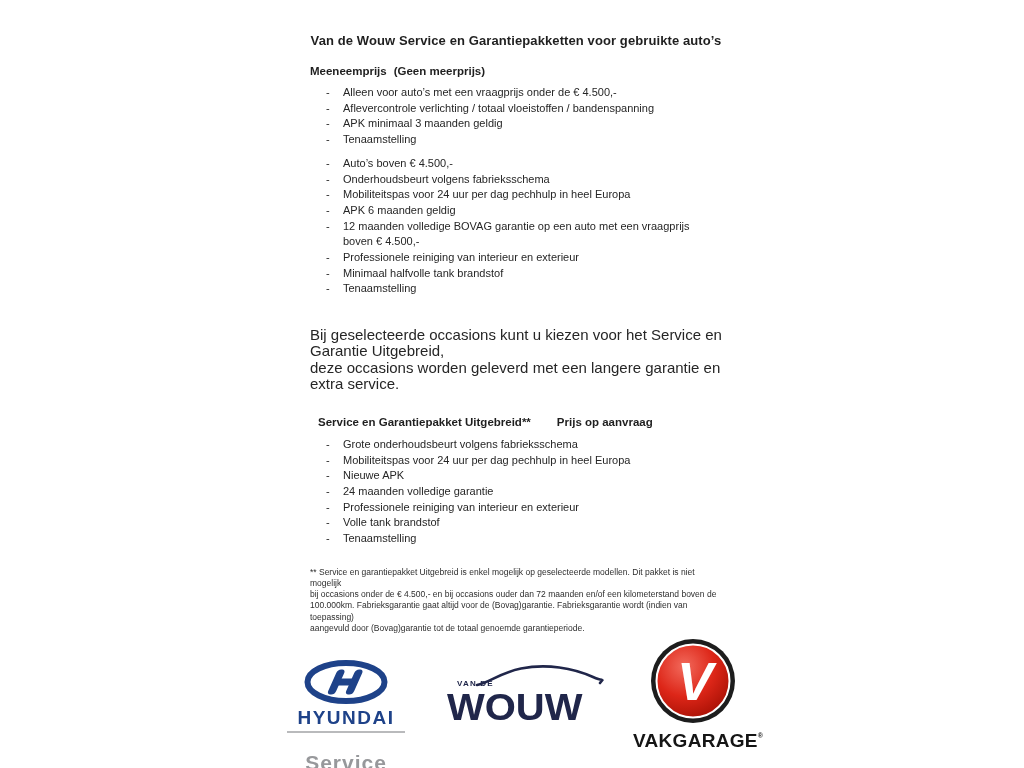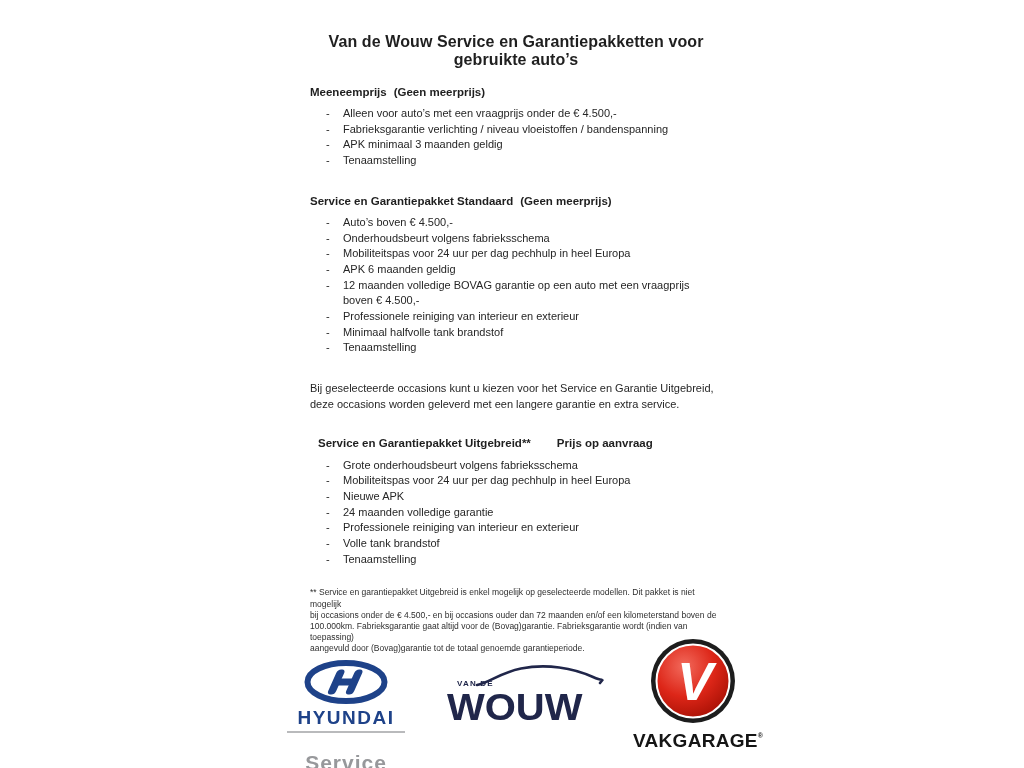--- a/index.html
+++ b/index.html
@@ -4,35 +4,35 @@
 <style>
   * { margin:0; padding:0; box-sizing:border-box; }
   html,body { width:1024px; height:768px; background:#ffffff; overflow:hidden; }
   body { font-family:"Liberation Sans", sans-serif; color:#262626; }
 
   .page { position:relative; width:1024px; height:768px; background:#fff; }
 
   .content { position:absolute; left:310px; top:33px; width:412px; }
 
   .doc-title {
-    font-size:16px; font-weight:bold; text-align:center;
+    font-size:13px; font-weight:bold; text-align:center;
     color:#1f1f1f; letter-spacing:.1px;
   }
 
   .sec-heading { margin-top:17px; font-size:11.5px; font-weight:bold; color:#1f1f1f; }
   .sec-heading.tight { margin-top:26px; }
   .sec-heading .suffix { margin-left:7px; }
   .sec-heading .price { margin-left:26px; }
 
   .blist { margin-top:8px; }
   .blist .li { display:flex; padding-left:16px; line-height:15.7px; font-size:11px; }
   .blist .dash { width:17px; flex:none; }
   .blist .txt { flex:1; }
 
-  .para { margin-top:24px; font-size:11px; line-height:16.2px; }
+  .para { margin-top:30px; font-size:15px; line-height:16.2px; }
 
   .h3row { margin-top:24px;margin-left:8px; }
   .blist.last { margin-top:9px; }
 
   .footnote { margin-top:20px; width:408px; font-size:8.5px; line-height:11.2px; color:#2e2e2e; }
 
   
   .hyundai-logo { position:absolute; left:287px; top:660px; width:118px; text-align:center; }
   .hyundai-logo .oval { display:block; margin:0 auto; }
   .hy-name { margin-top:3px; font-size:19px; font-weight:bold; color:#1e4289; letter-spacing:1.5px; transform:scaleY(.92); }
@@ -59,35 +59,32 @@
     <div class="sec-heading">
       <span>Meeneemprijs</span><span class="suffix">(Geen meerprijs)</span>
     </div>
     <div class="blist">
       <div class="li">
           <span class="dash">-</span>
           <span class="txt">Alleen voor auto’s met een vraagprijs onder de € 4.500,-</span>
         </div>
       <div class="li">
           <span class="dash">-</span>
-          <span class="txt">Fabrieksgarantie verlichting / niveau vloeistoffen / bandenspanning</span>
+          <span class="txt">Aflevercontrole verlichting / totaal vloeistoffen / bandenspanning</span>
         </div>
       <div class="li">
           <span class="dash">-</span>
           <span class="txt">APK minimaal 3 maanden geldig</span>
         </div>
       <div class="li">
           <span class="dash">-</span>
           <span class="txt">Tenaamstelling</span>
         </div>
     </div>
 
-    <div class="sec-heading tight">
-      <span>Service en Garantiepakket Standaard</span><span class="suffix">(Geen meerprijs)</span>
-    </div>
     <div class="blist">
       <div class="li">
           <span class="dash">-</span>
           <span class="txt">Auto’s boven € 4.500,-</span>
         </div>
       <div class="li">
           <span class="dash">-</span>
           <span class="txt">Onderhoudsbeurt volgens fabrieksschema</span>
         </div>
       <div class="li">

